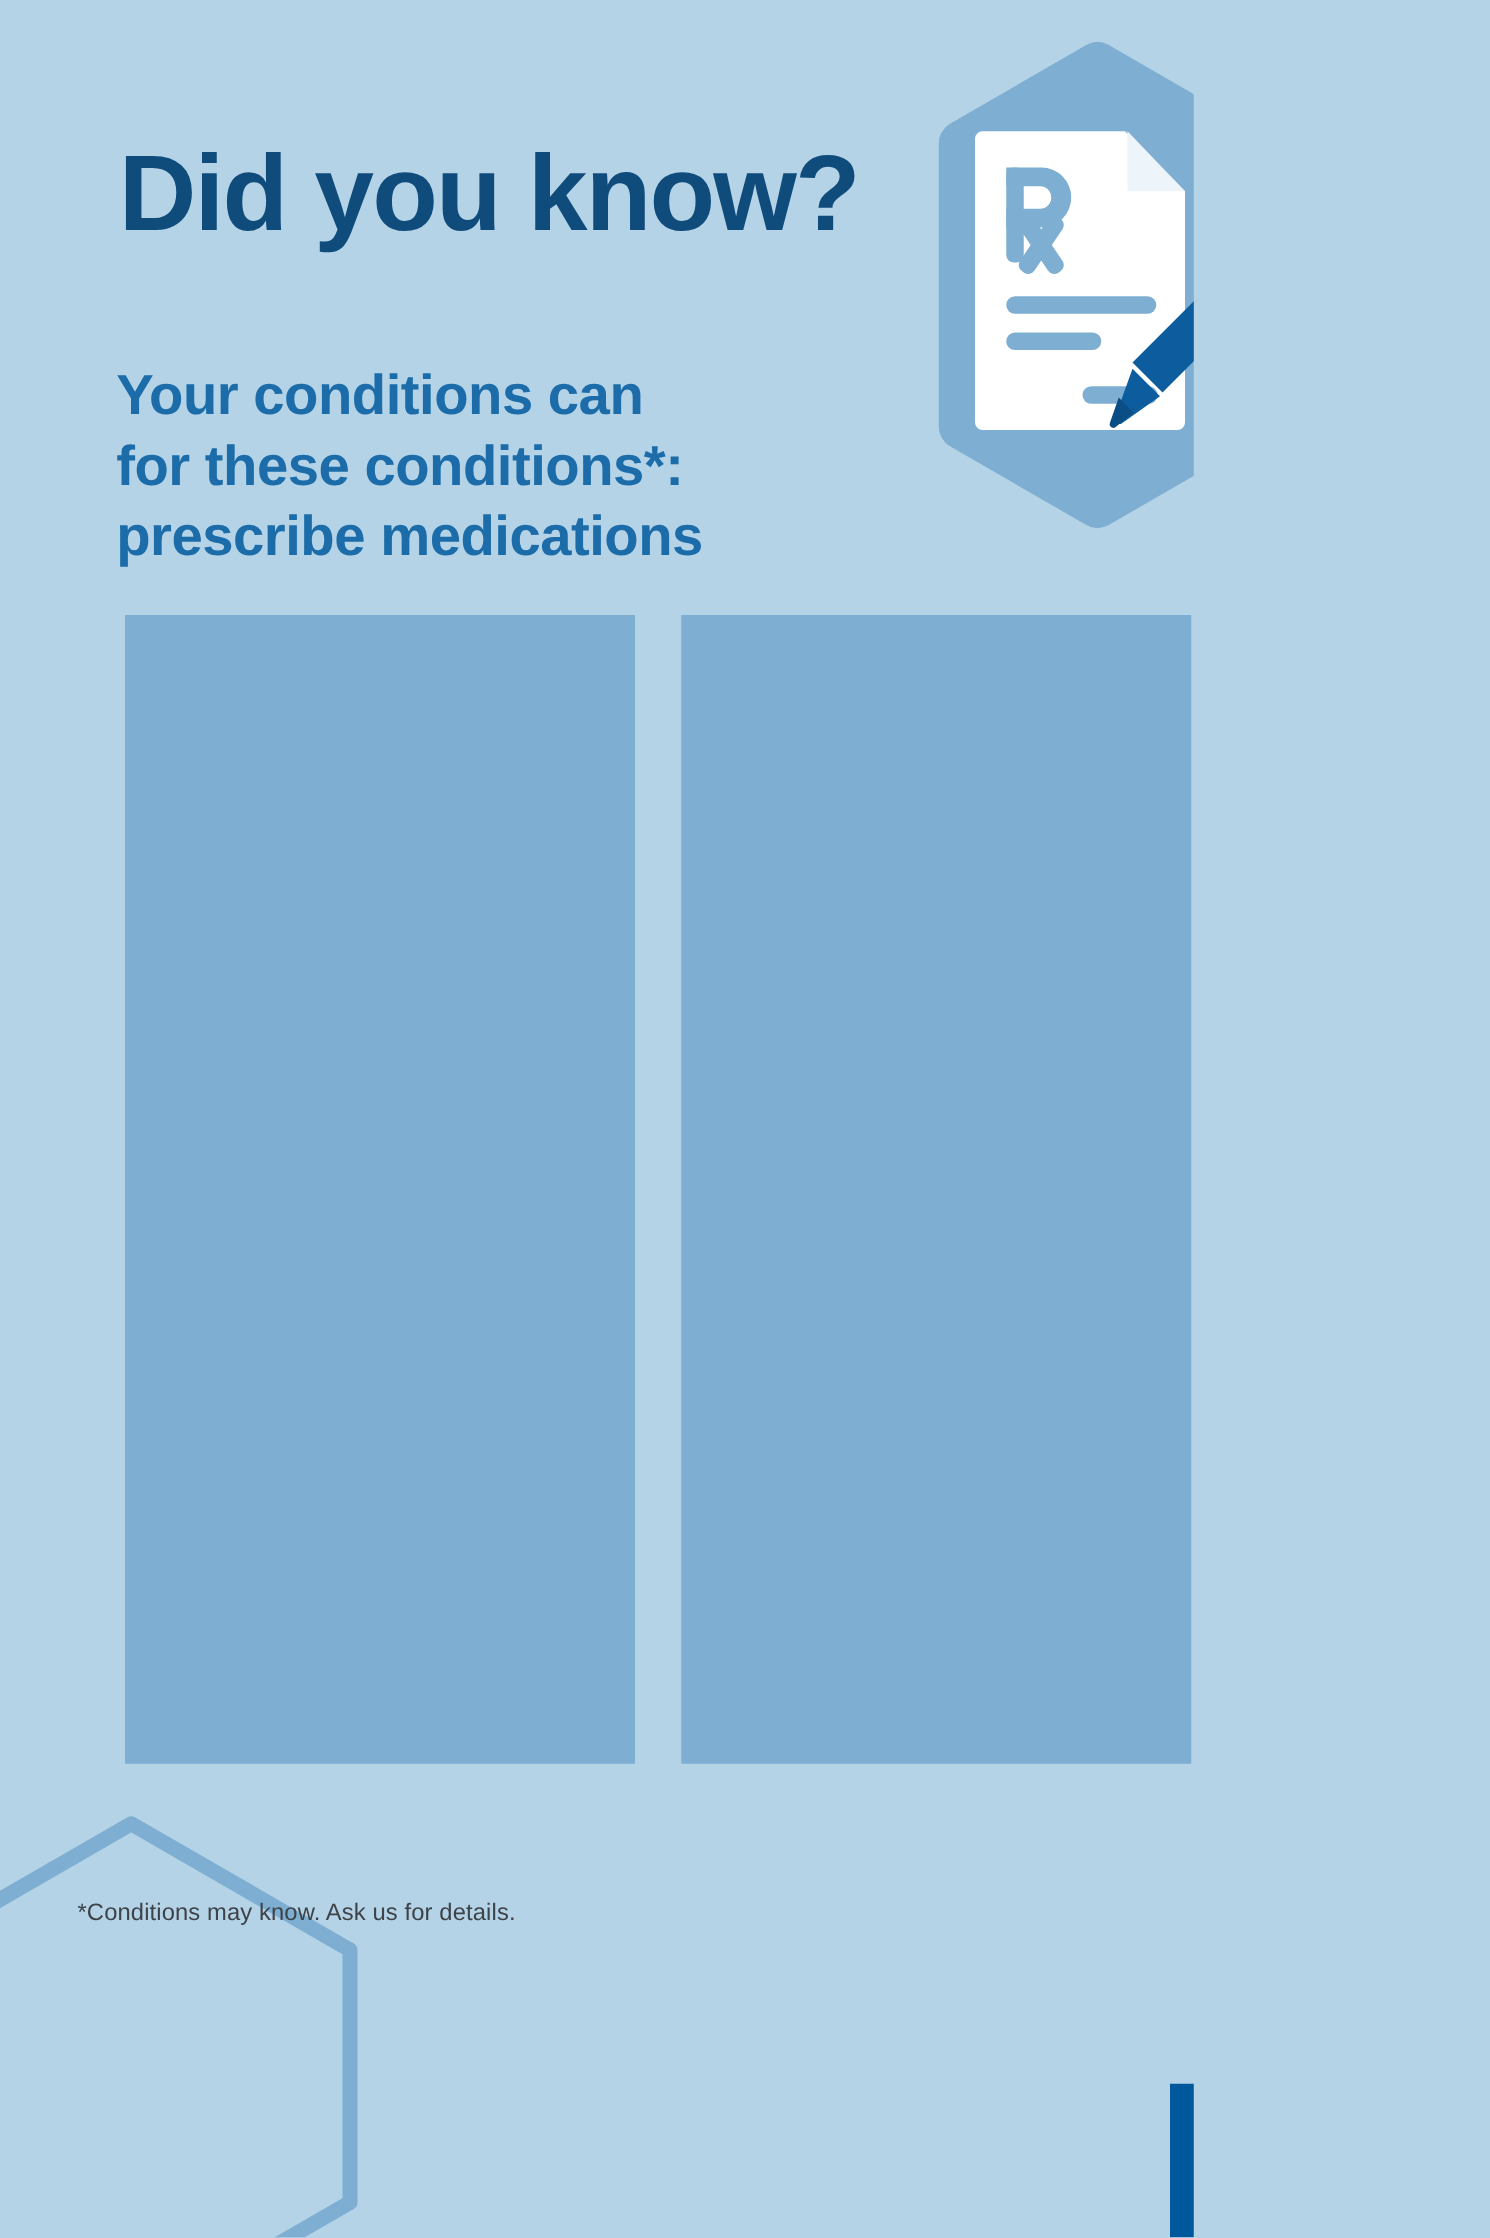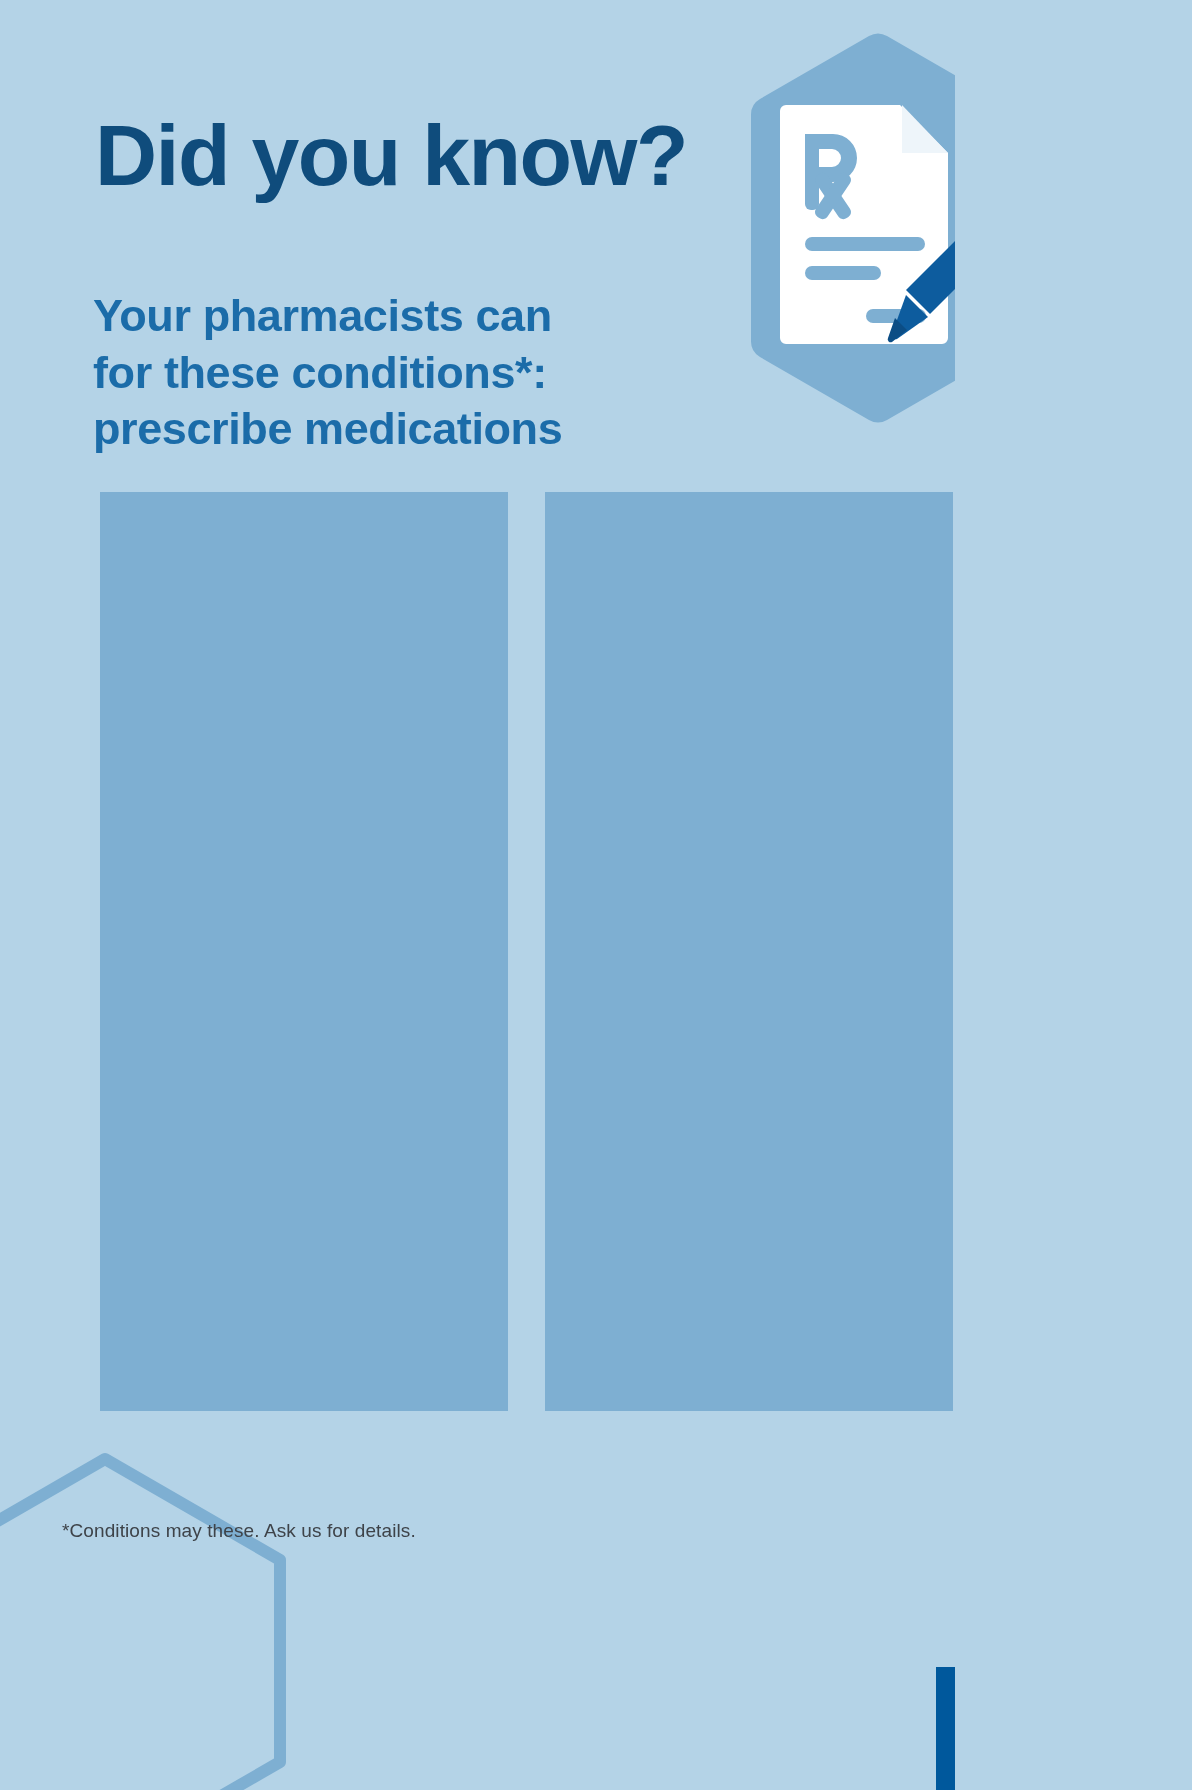--- a/index.html
+++ b/index.html
@@ -117,29 +117,29 @@
         <path fill="#0d5c9e" d="M245 177 a17 17 0 0 1 24 24 L186 284 l-24 -24 Z"></path>
         <path fill="#0d5c9e" d="M184 287 l-22 -22 -14 39 a4 4 0 0 0 5 5 Z"></path>
         <path fill="#0b4d85" d="M163 300 l-12 -12 -7 20 a3 3 0 0 0 4 4 Z"></path>
       </g>
     </svg>
   </div>
 
   <h1 class="headline">Did you know?</h1>
 
   <div class="subhead">
-    <span class="ln">Your pharmacists can</span>
+    <span class="ln">Your conditions can</span>
     <span class="ln">for these conditions*:</span>
     <span class="ln">prescribe medications</span>
   </div>
 
   <div class="panel" id="panel-left"></div>
   <div class="panel" id="panel-right"></div>
 
-  <div class="footnote">*Conditions may these. Ask us for details.</div>
+  <div class="footnote">*Conditions may know. Ask us for details.</div>
 
   <div id="logo-block">
     <svg width="200" height="66" viewBox="0 0 200 66" aria-hidden="true">
       <g>
 
         <path fill="#e8322a" stroke="#ffffff" stroke-width="5" stroke-linejoin="round" d="M10 8 H62 V58 H10 Z"></path>
         <path fill="#e8322a" stroke="#ffffff" stroke-width="5" stroke-linejoin="round" d="M68 8 H106 a25 25 0 0 1 0 50 H68 Z"></path>
         <path fill="#e8322a" stroke="#ffffff" stroke-width="5" stroke-linejoin="round" d="M136 8 h24 l30 50 h-26 l-5 -10 h-22 l-5 10 h-26 Z"></path>
 
         <rect x="22" y="18" width="18" height="30" fill="#ffffff"></rect>

